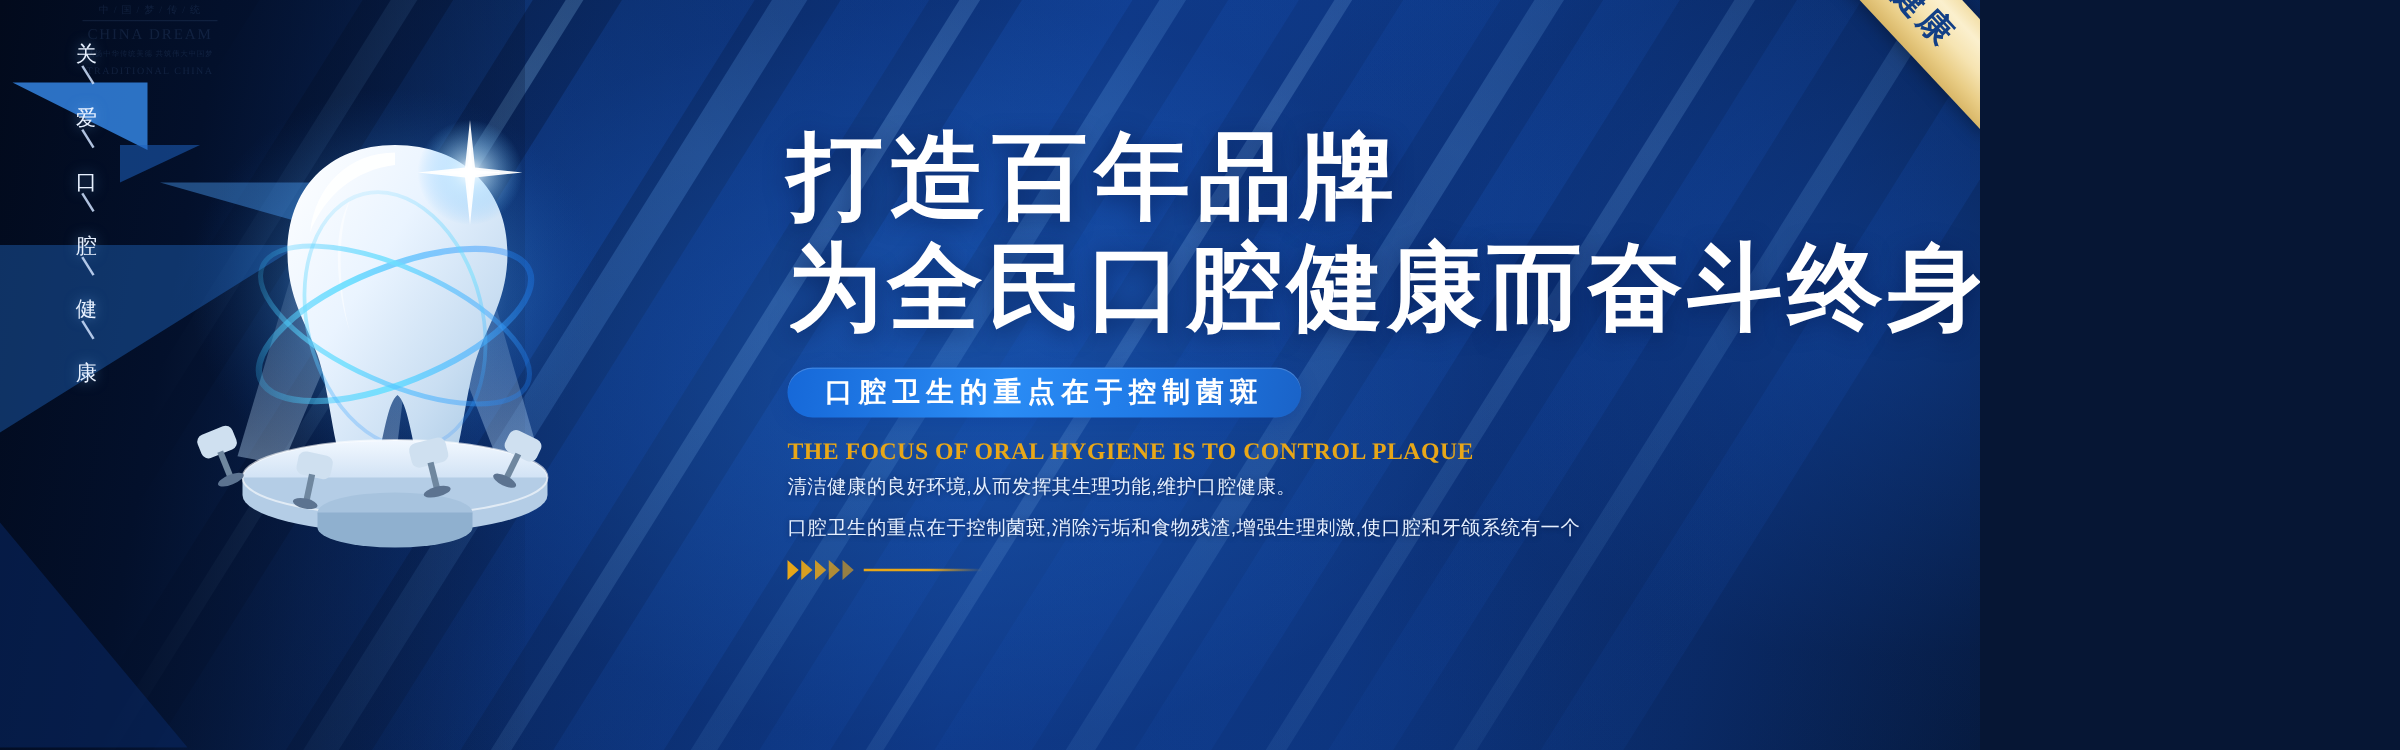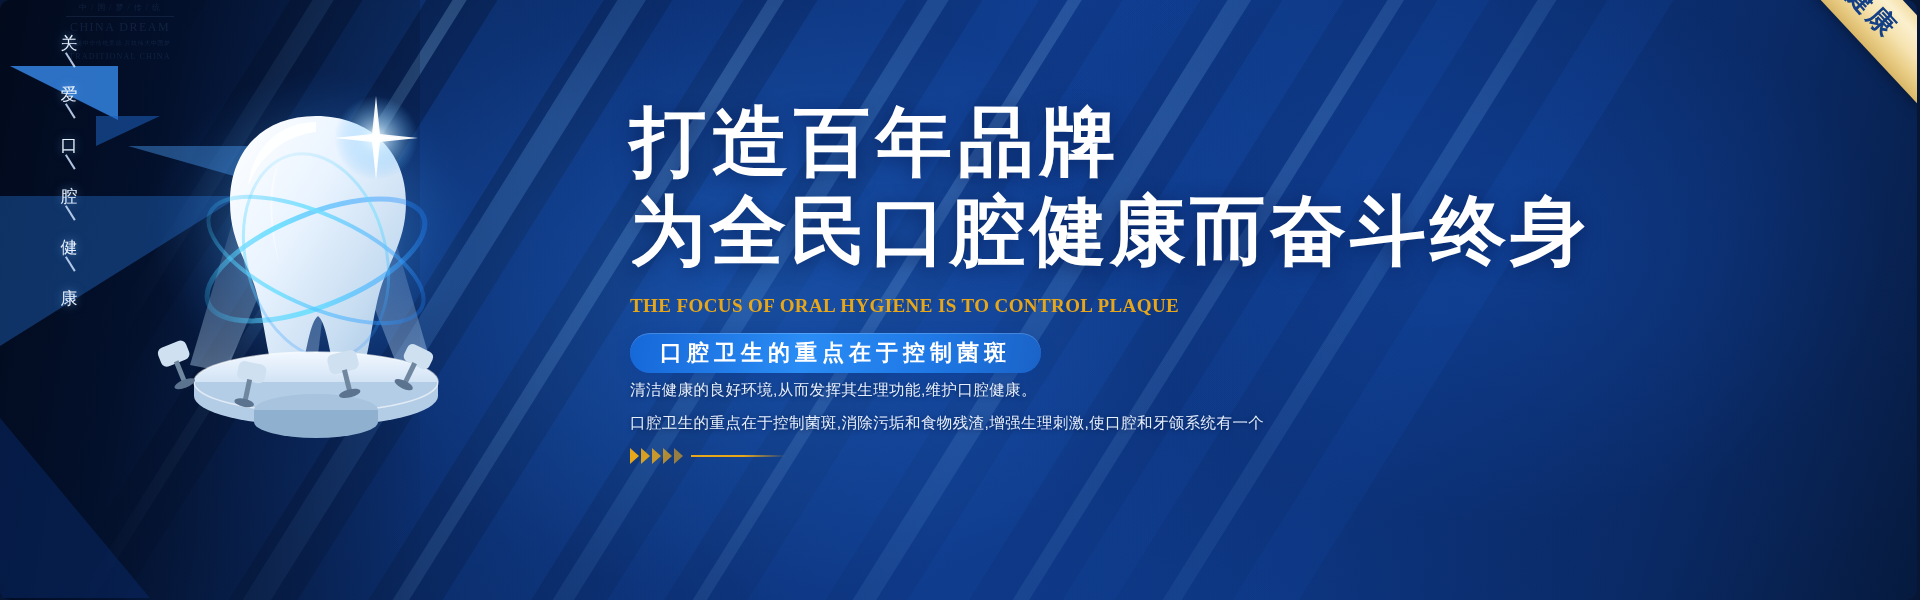--- a/index.html
+++ b/index.html
@@ -1,27 +1,26 @@
 <!DOCTYPE html>
 <html><head>
 <meta charset="utf-8">
 <style>
   * { margin:0; padding:0; box-sizing:border-box; }
   html,body { width:1920px; height:600px; overflow:hidden; background:#061634; }
   body { font-family:"Liberation Sans","DejaVu Sans",sans-serif; }
 
   #banner{
     position:relative;
-    width:1917px; height:600px;
+    width:1584px; height:600px;
     overflow:hidden;
     background:
       radial-gradient(ellipse 900px 620px at 760px 300px, rgba(30,92,180,0.62) 0%, rgba(14,52,124,0.30) 48%, rgba(8,28,74,0) 74%),
       radial-gradient(ellipse 700px 500px at 1500px 250px, rgba(18,70,160,0.50) 0%, rgba(10,40,100,0.18) 55%, rgba(6,22,60,0) 80%),
       linear-gradient(105deg, #03102a 0%, #061a3e 14%, #0a2a66 34%, #0f3b8c 52%, #0d3681 70%, #0a2a66 86%, #061a3e 100%);
-    border-radius: 10px;
   }
 
   
   .streaks{ position:absolute; inset:0; overflow:hidden; }
   .stk{ position:absolute; top:-420px; height:1500px;
         transform:rotate(32deg); transform-origin:top left; }
 
   
   .left-dark{
     position:absolute; left:0; top:0; width:420px; height:600px;
@@ -276,27 +275,27 @@
           <ellipse cx="13" cy="41" rx="10" ry="4" fill="#5c7390"></ellipse>
         </g>
       </g>
     </svg>
   </div>
 
   <div id="content">
     <div class="headline hl1">打造百年品牌</div>
     <div class="headline hl2">为全民口腔健康而奋斗终身</div>
 
-    <div id="eng">THE FOCUS OF ORAL HYGIENE IS TO CONTROL PLAQUE</div>
-
     <div style="display:block">
       <div id="pill">
         <span class="ptext">口腔卫生的重点在于控制菌斑</span>
       </div>
     </div>
+
+    <div id="eng">THE FOCUS OF ORAL HYGIENE IS TO CONTROL PLAQUE</div>
 
     <div class="body-line">清洁健康的良好环境,从而发挥其生理功能,维护口腔健康。</div>
     <div class="body-line first">口腔卫生的重点在于控制菌斑,消除污垢和食物残渣,增强生理刺激,使口腔和牙颌系统有一个</div>
 
     <div id="arrows">
       <span class="chev c1"></span>
       <span class="chev c2"></span>
       <span class="chev c3"></span>
       <span class="chev c4"></span>
       <span class="chev c5"></span>

